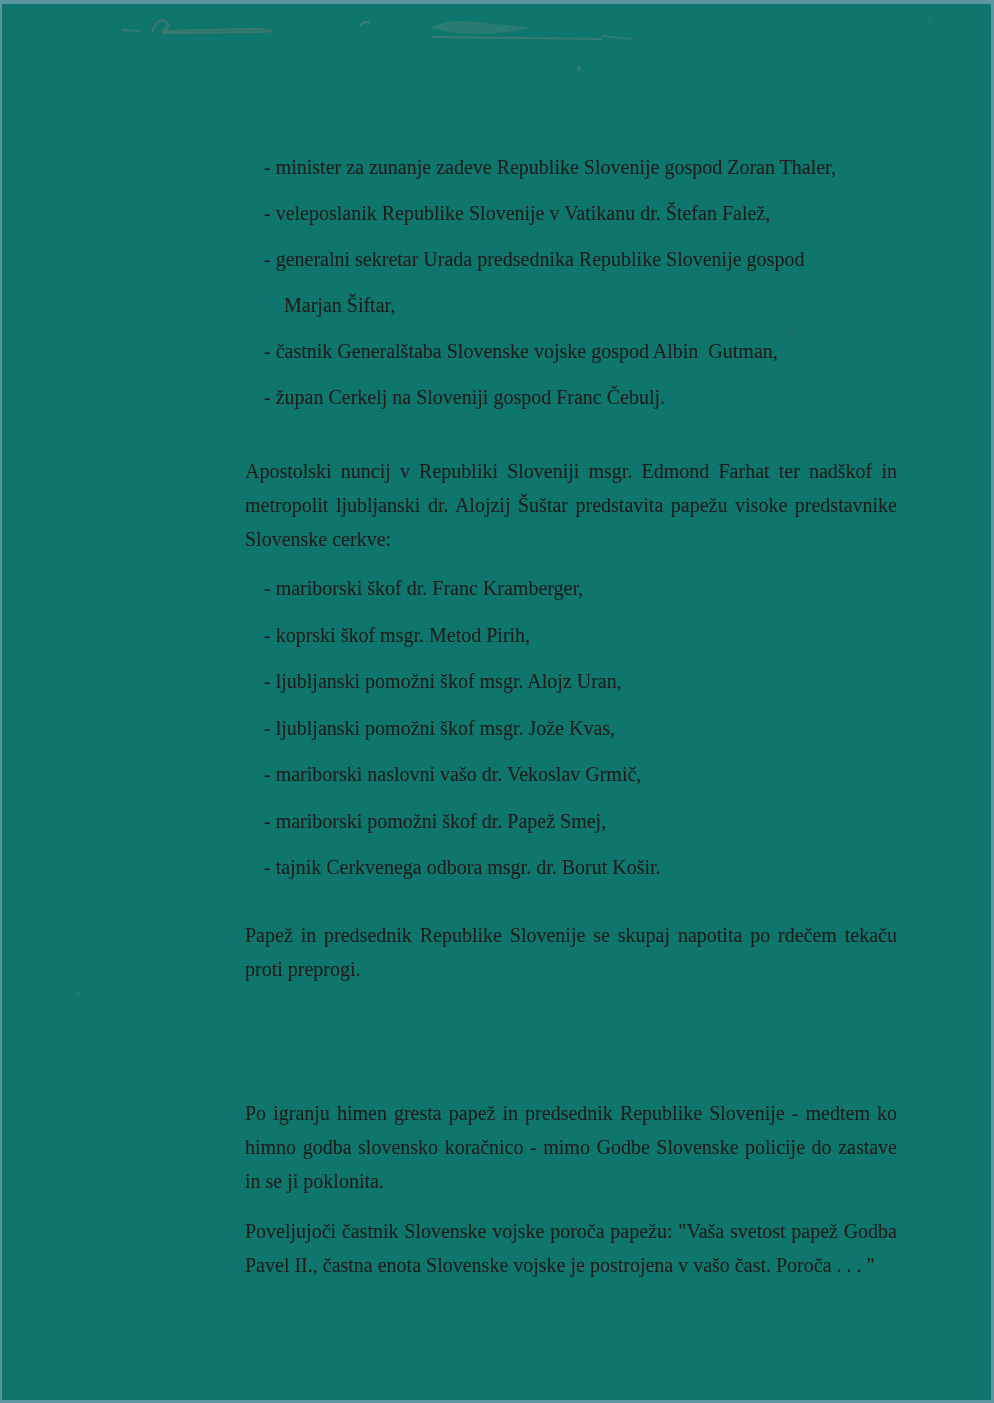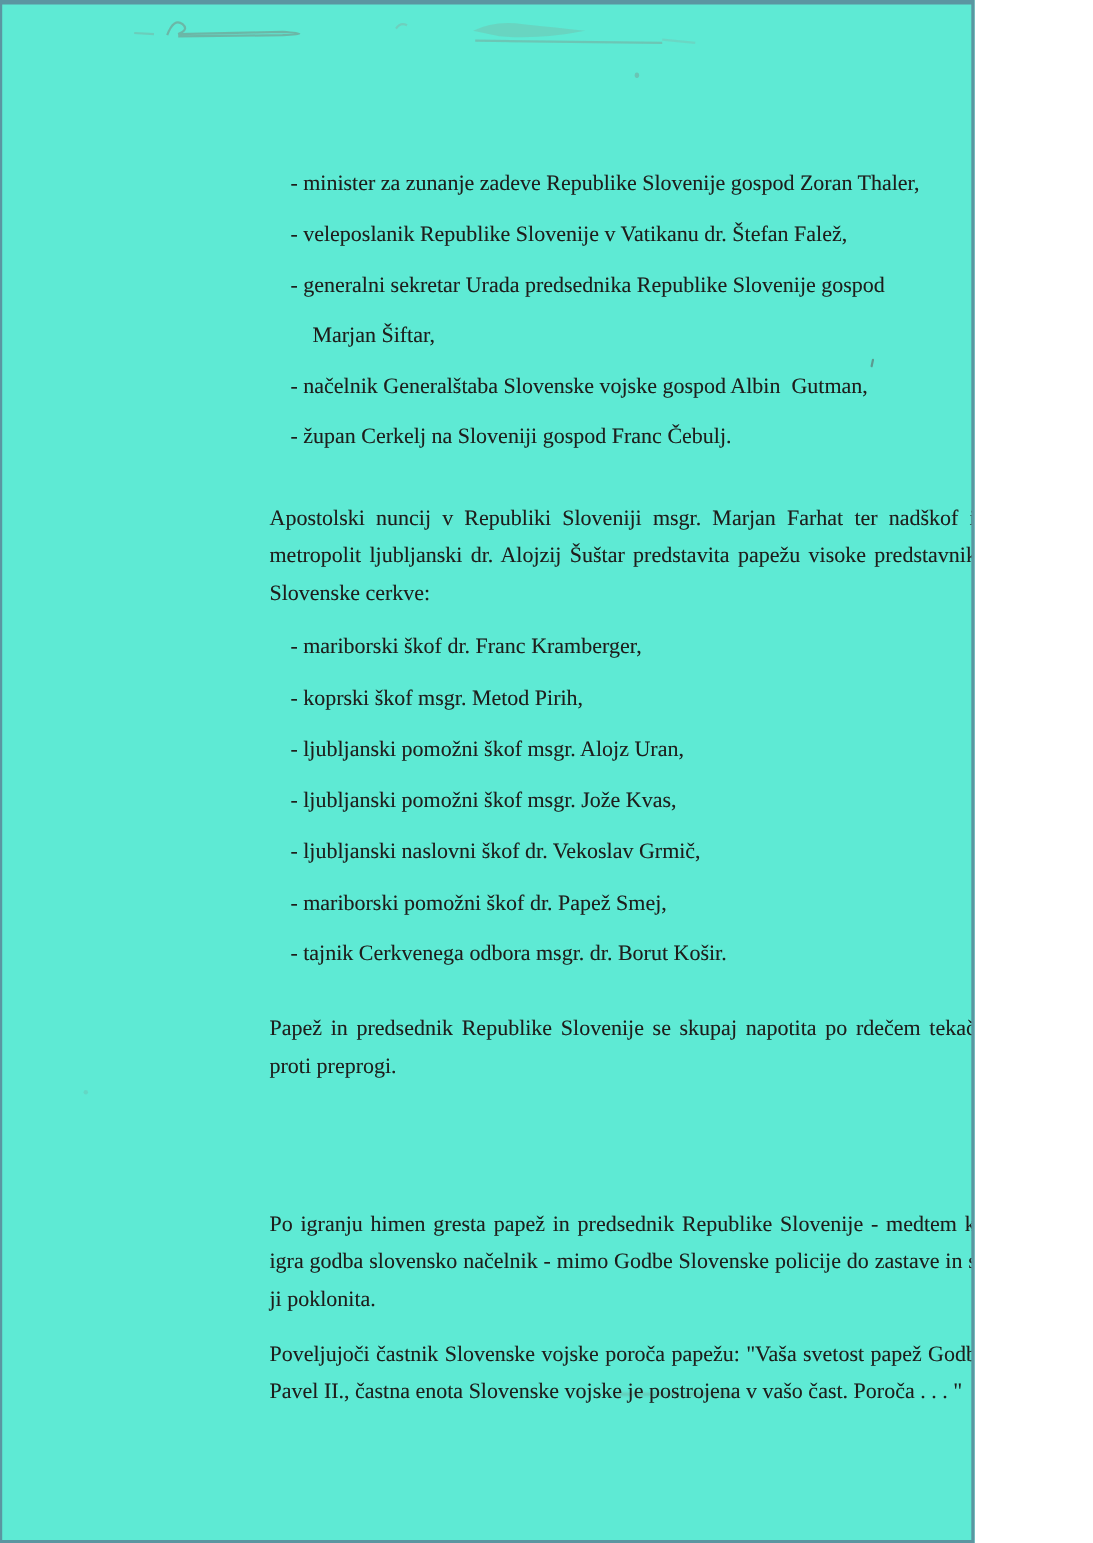--- a/index.html
+++ b/index.html
@@ -2,24 +2,24 @@
 <html><head>
 <meta charset="utf-8">
 <style>
   html, body {
     margin: 0;
     padding: 0;
     background: #ffffff;
   }
   .scan-frame {
     position: relative;
-    width: 886px;
+    width: 994px;
     height: 1403px;
     box-sizing: border-box;
-    background: #5eead4;
+    background: #0f766e;
     border-style: solid;
     border-color: #5b96a1;
     border-width: 4px 3px 3px 2px;
     overflow: hidden;
     font-family: "Liberation Serif", "DejaVu Serif", serif;
     color: #1e1d1b;
   }
   .page {
     position: absolute;
     inset: 0;
@@ -83,31 +83,31 @@
     <div class="artifact dot" style="left:575px; top:62px; width:4px; height:5px;"></div>
     <div class="artifact dot" style="left:925px; top:15px; width:3px; height:3px; opacity:.6;"></div>
     <div class="artifact tick" style="left:790px; top:322px;"></div>
     <div class="artifact dot" style="left:74px; top:987px; width:4px; height:4px; opacity:.5;"></div>
     <div class="artifact under-smudge" style="left:558px; top:1262px; width:110px;"></div>
 
     <div class="txt list-item" style="top:146px">- minister za zunanje zadeve Republike Slovenije gospod Zoran Thaler,</div>
     <div class="txt list-item" style="top:192px">- veleposlanik Republike Slovenije v Vatikanu dr. Štefan Falež,</div>
     <div class="txt list-item" style="top:238px">- generalni sekretar Urada predsednika Republike Slovenije gospod</div>
     <div class="txt list-item cont" style="top:284px">Marjan Šiftar,</div>
-    <div class="txt list-item" style="top:330px">- načelnik Generalštaba Slovenske vojske gospod Albin  Gutman,</div>
+    <div class="txt list-item" style="top:330px">- častnik Generalštaba Slovenske vojske gospod Albin  Gutman,</div>
     <div class="txt list-item" style="top:376px">- župan Cerkelj na Sloveniji gospod Franc Čebulj.</div>
 
-    <div class="txt para" style="top:450px">Apostolski nuncij v Republiki Sloveniji msgr. Marjan Farhat ter nadškof in metropolit ljubljanski dr. Alojzij Šuštar predstavita papežu visoke predstavnike Slovenske cerkve:</div>
+    <div class="txt para" style="top:450px">Apostolski nuncij v Republiki Sloveniji msgr. Edmond Farhat ter nadškof in metropolit ljubljanski dr. Alojzij Šuštar predstavita papežu visoke predstavnike Slovenske cerkve:</div>
 
     <div class="txt list-item" style="top:567px">- mariborski škof dr. Franc Kramberger,</div>
     <div class="txt list-item" style="top:614px">- koprski škof msgr. Metod Pirih,</div>
     <div class="txt list-item" style="top:660px">- ljubljanski pomožni škof msgr. Alojz Uran,</div>
     <div class="txt list-item" style="top:707px">- ljubljanski pomožni škof msgr. Jože Kvas,</div>
-    <div class="txt list-item" style="top:753px">- ljubljanski naslovni škof dr. Vekoslav Grmič,</div>
+    <div class="txt list-item" style="top:753px">- mariborski naslovni vašo dr. Vekoslav Grmič,</div>
     <div class="txt list-item" style="top:800px">- mariborski pomožni škof dr. Papež Smej,</div>
     <div class="txt para" style="top:914px">Papež in predsednik Republike Slovenije se skupaj napotita po rdečem tekaču proti preprogi.</div>
 
     <div class="txt list-item" style="top:846px">- tajnik Cerkvenega odbora msgr. dr. Borut Košir.</div>
-    <div class="txt para" style="top:1092px">Po igranju himen gresta papež in predsednik Republike Slovenije - medtem ko igra godba slovensko načelnik - mimo Godbe Slovenske policije do zastave in se ji poklonita.</div>
+    <div class="txt para" style="top:1092px">Po igranju himen gresta papež in predsednik Republike Slovenije - medtem ko himno godba slovensko koračnico - mimo Godbe Slovenske policije do zastave in se ji poklonita.</div>
     <div class="txt para" style="top:1210px">Poveljujoči častnik Slovenske vojske poroča papežu: "Vaša svetost papež Godba Pavel II., častna enota Slovenske vojske je postrojena v vašo čast. Poroča . . . "</div>
 
   </div>
 </div>
 
 </body></html>

